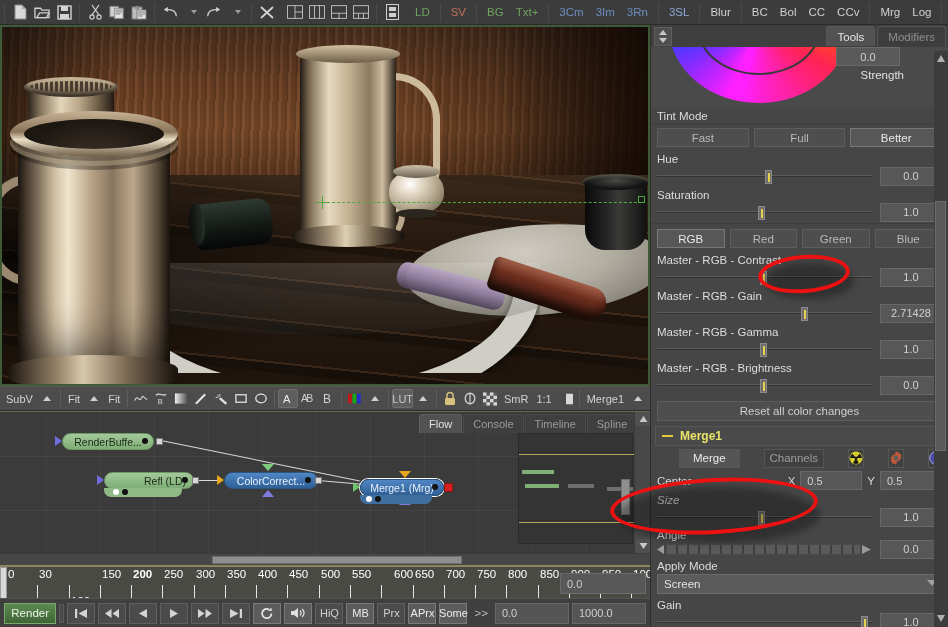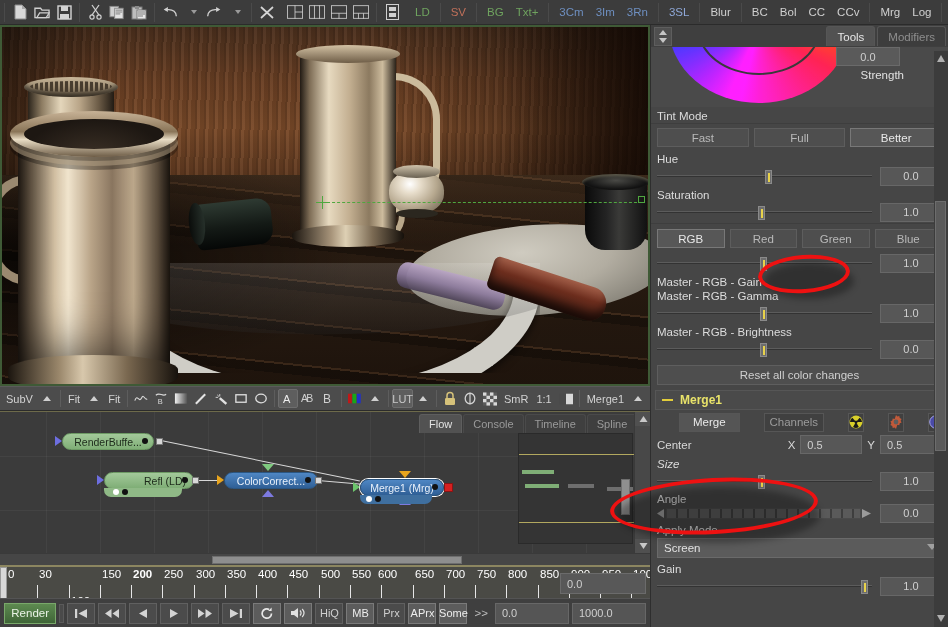--- a/index.html
+++ b/index.html
@@ -871,21 +871,21 @@
         <div class="rlab" style="left: 225px;">350</div>
         <div class="rtick" style="left: 256px;"></div>
         <div class="rlab" style="left: 256px;">400</div>
         <div class="rtick" style="left: 287px;"></div>
         <div class="rlab" style="left: 287px;">450</div>
         <div class="rtick" style="left: 319px;"></div>
         <div class="rlab" style="left: 319px;">500</div>
         <div class="rtick" style="left: 350px;"></div>
         <div class="rlab" style="left: 350px;">550</div>
         <div class="rtick" style="left: 381px;"></div>
-        <div class="rlab" style="left: 376px;">600</div>
+        <div class="rlab" style="left: 368px; padding-left: 24px;">600</div>
         <div class="rtick" style="left: 413px;"></div>
         <div class="rlab" style="left: 413px;">650</div>
         <div class="rtick" style="left: 444px;"></div>
         <div class="rlab" style="left: 444px;">700</div>
         <div class="rtick" style="left: 475px;"></div>
         <div class="rlab" style="left: 475px;">750</div>
         <div class="rtick" style="left: 506px;"></div>
         <div class="rlab" style="left: 506px;">800</div>
         <div class="rtick" style="left: 538px;"></div>
         <div class="rlab" style="left: 538px;">850</div>
@@ -1014,29 +1014,38 @@
       <div class="numfield">1.0</div>
     </div>
 
     <div class="btnrow" style="border-top:1px solid #3e3e3e;padding-top:5px;">
       <div class="pbtn sel">RGB</div>
       <div class="pbtn">Red</div>
       <div class="pbtn">Green</div>
       <div class="pbtn">Blue</div>
     </div>
 
+    <div class="row" style="padding:2px 6px 0 6px;border:none;">
+      <div class="lab">Master - RGB - Contrast</div>
+    </div>
     <div class="slider-row">
       <div class="track">
           <div class="thumb" style="left:48%;"></div>
         </div>
       <div class="numfield">1.0</div>
     </div>
 
     <div class="row" style="padding:2px 6px 0 6px;border:none;">
       <div class="lab">Master - RGB - Gain</div>
+    </div>
+    <div class="slider-row">
+      <div class="track">
+          <div class="thumb" style="left:67%;"></div>
+        </div>
+      <div class="numfield">2.71428</div>
     </div>
 
     <div class="row" style="padding:2px 6px 0 6px;border:none;">
       <div class="lab">Master - RGB - Gamma</div>
     </div>
     <div class="slider-row">
       <div class="track">
           <div class="thumb" style="left:48%;"></div>
         </div>
       <div class="numfield">1.0</div>

